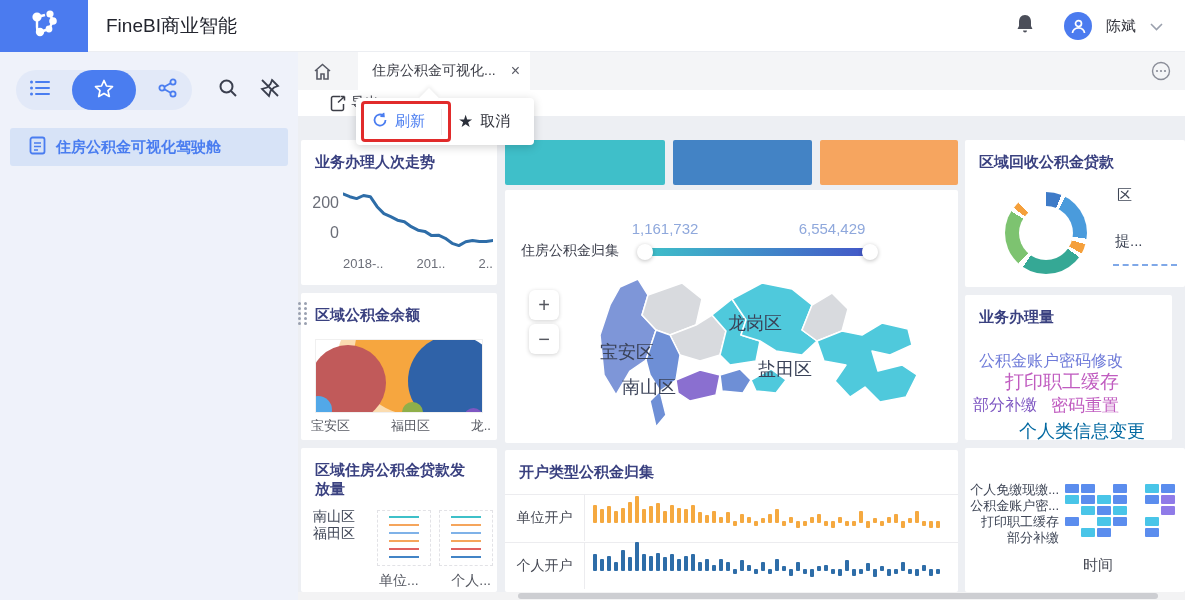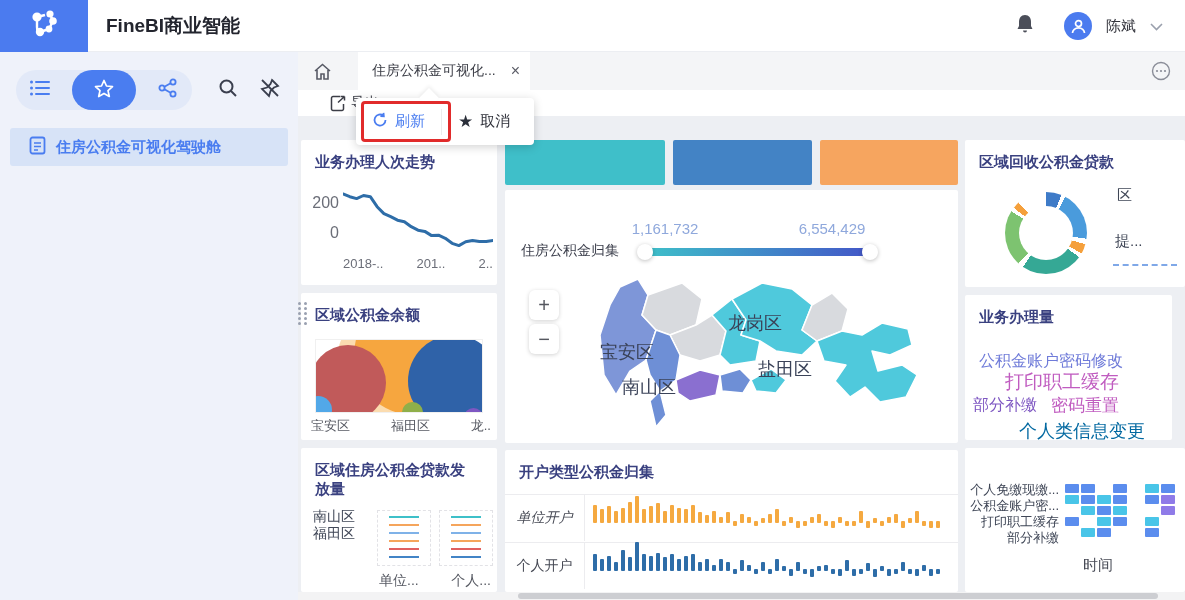--- a/index.html
+++ b/index.html
@@ -2,21 +2,21 @@
 <html><head>
 <meta charset="utf-8">
 <style>
   html,body{margin:0;padding:0;background:#fff;}
   *{box-sizing:border-box;}
   .app{position:relative;width:1185px;height:600px;font-family:"Liberation Sans","DejaVu Sans",sans-serif;overflow:hidden;background:#fff;}
 
   
   .topbar{position:absolute;left:0;top:0;width:1185px;height:52px;background:#fff;border-bottom:1px solid #eceef2;z-index:20;}
   .logo{position:absolute;left:0;top:0;width:88px;height:52px;background:#4B7BEF;display:flex;align-items:center;justify-content:center;}
-  .app-title{position:absolute;left:106px;top:0;line-height:52px;font-size:19px;font-weight:bold;color:#23252e;}
+  .app-title{position:absolute;left:106px;top:0;line-height:52px;font-size:19px;font-weight:normal;color:#23252e;}
   .topbar-right{position:absolute;right:22px;top:0;height:52px;display:flex;align-items:center;gap:14px;}
   .avatar{width:28px;height:28px;border-radius:50%;background:#4B7BEF;display:flex;align-items:center;justify-content:center;}
   .user-name{font-size:15px;color:#33343c;}
   .bell{margin-right:16px;}
 
   
   .sidebar{position:absolute;left:0;top:52px;width:298px;bottom:0;background:#eff2fa;}
   .icon-row{position:absolute;left:16px;top:18px;display:flex;align-items:center;}
   .pill-group{display:flex;align-items:center;background:#e2e9f8;border-radius:20px;height:40px;width:176px;justify-content:space-between;padding:0 14px;}
   .star-pill{width:64px;height:40px;border-radius:20px;background:#4A7DF0;display:flex;align-items:center;justify-content:center;margin:0 -6px;}
@@ -363,21 +363,21 @@
           </svg>
           <span class="map-lbl" style="left:40px;top:65px;">宝安区</span>
           <span class="map-lbl" style="left:62px;top:100px;">南山区</span>
           <span class="map-lbl" style="left:168px;top:36px;">龙岗区</span>
           <span class="map-lbl" style="left:178px;top:82px;margin-left:20px;">盐田区</span>
         </div>
       </div>
 
       <div class="card card-account">
         <div class="ctitle">开户类型公积金归集</div>
-        <div class="acc-row" style="top:44px;font-style:italic;">
+        <div class="acc-row" style="top:44px;">
           <span class="r-lbl">单位开户</span>
           <div class="bars-area" id="unit-bars">
               <div class="mbar" style="left: 0px; height: 18.5px; top: 9.5px; background: rgb(245, 169, 64);"></div>
               <div class="mbar" style="left: 7px; height: 14px; top: 14px; background: rgb(245, 169, 64);"></div>
               <div class="mbar" style="left: 14px; height: 17px; top: 11px; background: rgb(245, 169, 64);"></div>
               <div class="mbar" style="left: 21px; height: 12.5px; top: 15.5px; background: rgb(245, 169, 64);"></div>
               <div class="mbar" style="left: 28px; height: 15.5px; top: 12.5px; background: rgb(245, 169, 64);"></div>
               <div class="mbar" style="left: 35px; height: 21.5px; top: 6.5px; background: rgb(245, 169, 64);"></div>
               <div class="mbar" style="left: 42px; height: 27.5px; top: 0.5px; background: rgb(245, 169, 64);"></div>
               <div class="mbar" style="left: 49px; height: 14px; top: 14px; background: rgb(245, 169, 64);"></div>

